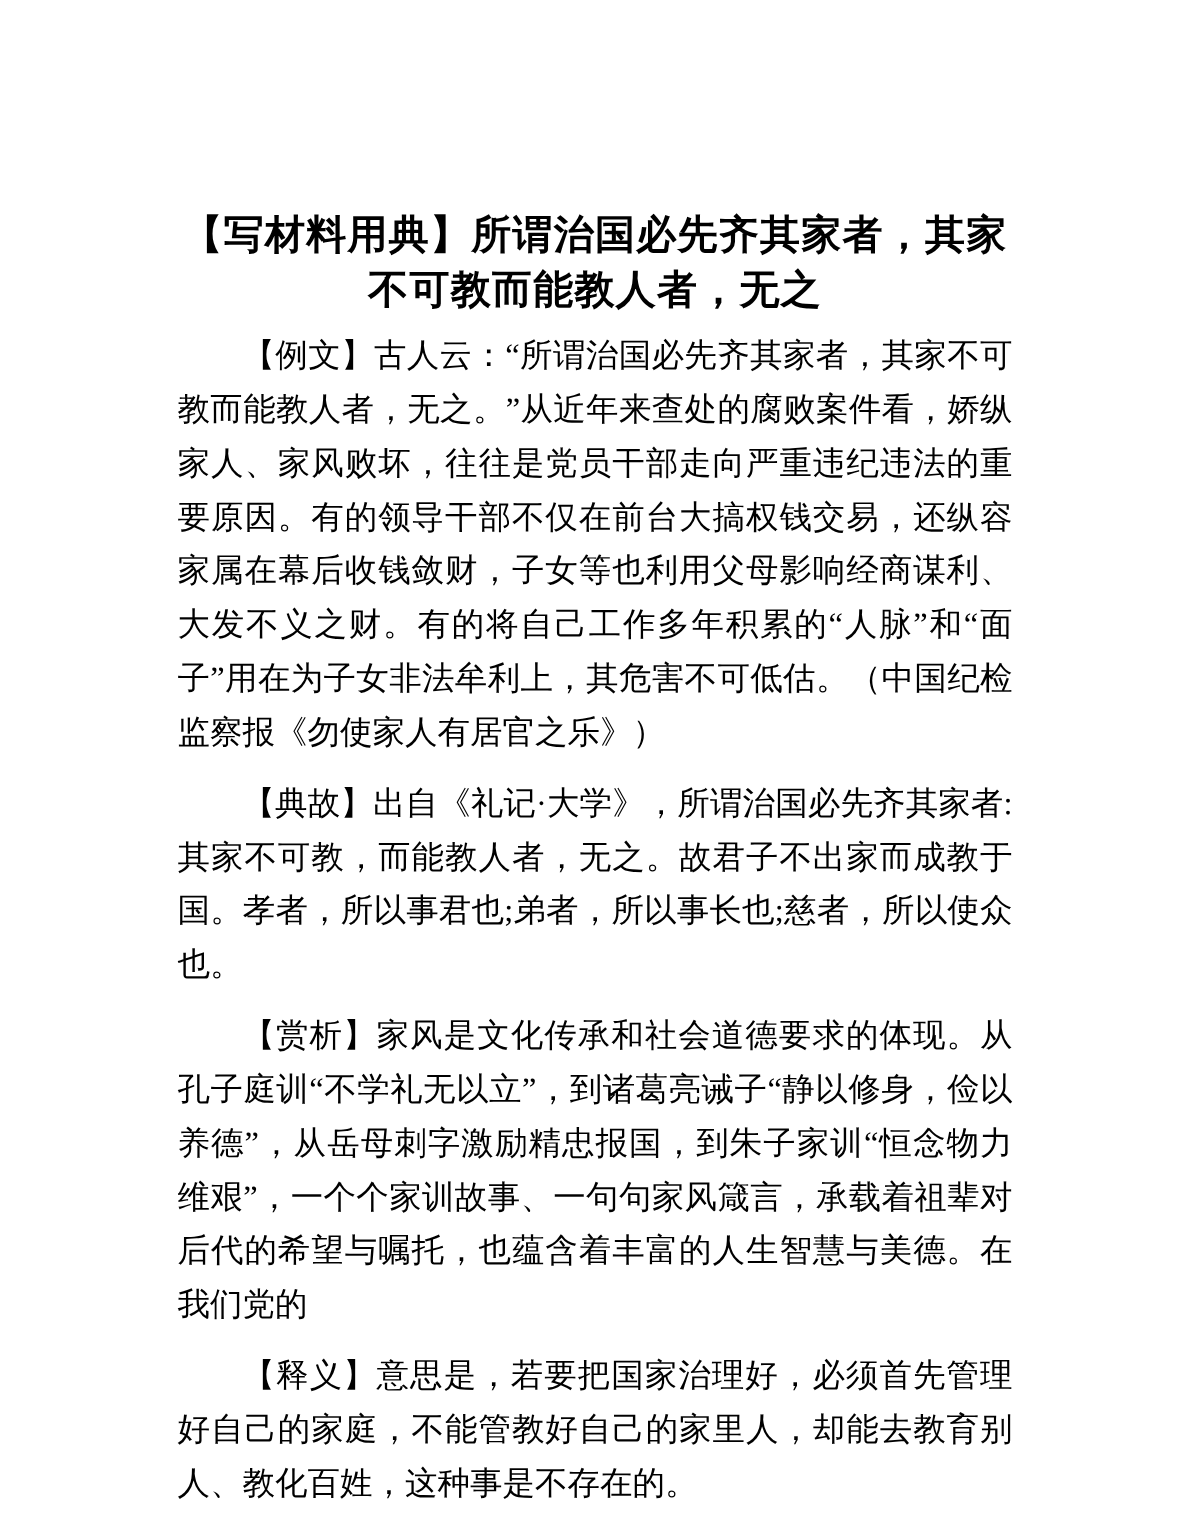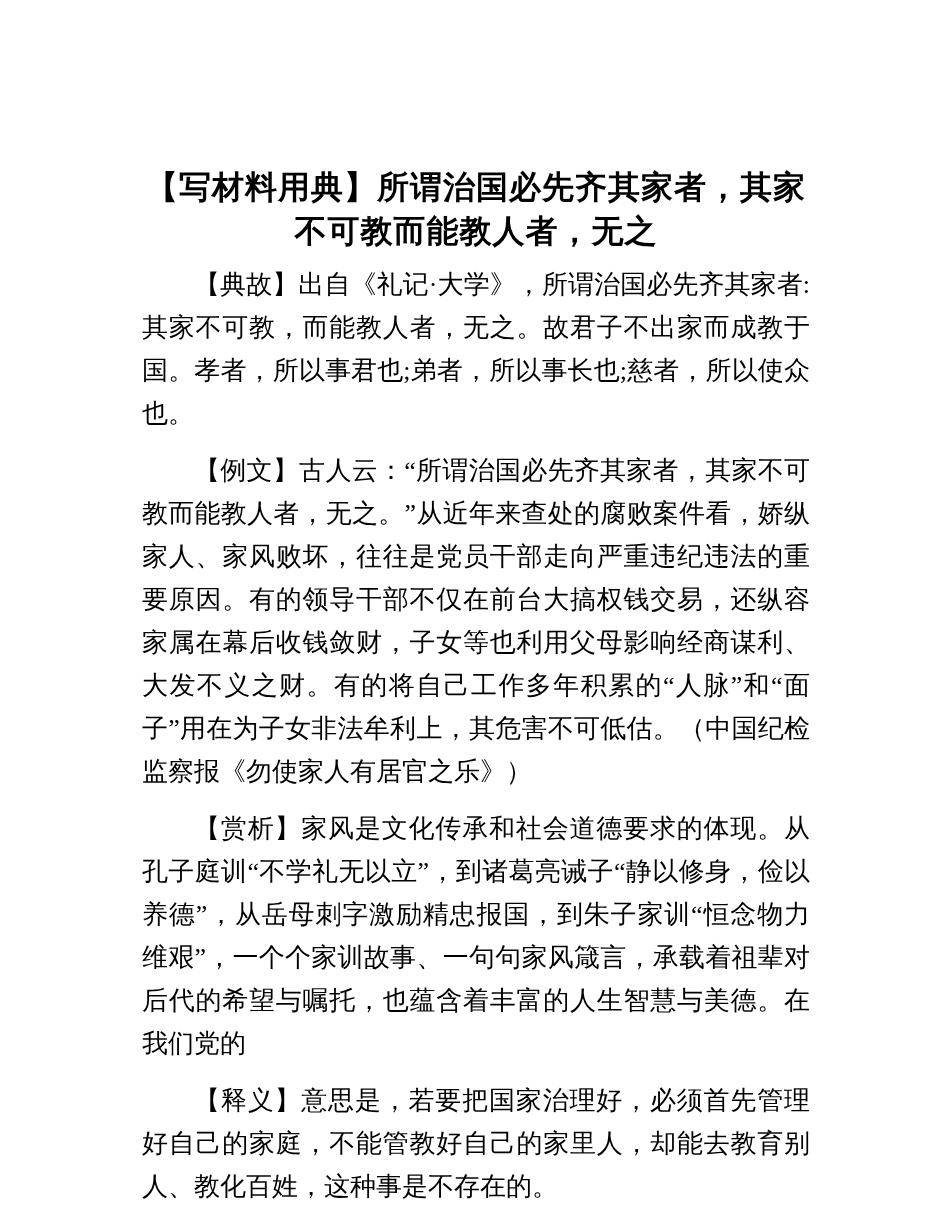--- a/index.html
+++ b/index.html
@@ -33,20 +33,20 @@
     text-indent: 2em;
     margin: 0 0 14px 0;
   }
 </style>
 </head>
 <body>
 
 <div class="page">
   <h1 class="doc-title">【写材料用典】所谓治国必先齐其家者，其家不可教而能教人者，无之</h1>
 
+  <p class="para">【例文】古人云：“所谓治国必先齐其家者，其家不可教而能教人者，无之。”从近年来查处的腐败案件看，娇纵家人、家风败坏，往往是党员干部走向严重违纪违法的重要原因。有的领导干部不仅在前台大搞权钱交易，还纵容家属在幕后收钱敛财，子女等也利用父母影响经商谋利、大发不义之财。有的将自己工作多年积累的“人脉”和“面子”用在为子女非法牟利上，其危害不可低估。（中国纪检监察报《勿使家人有居官之乐》）</p>
+
   <p class="para">【典故】出自《礼记·大学》，所谓治国必先齐其家者:其家不可教，而能教人者，无之。故君子不出家而成教于国。孝者，所以事君也;弟者，所以事长也;慈者，所以使众也。</p>
-
-  <p class="para">【例文】古人云：“所谓治国必先齐其家者，其家不可教而能教人者，无之。”从近年来查处的腐败案件看，娇纵家人、家风败坏，往往是党员干部走向严重违纪违法的重要原因。有的领导干部不仅在前台大搞权钱交易，还纵容家属在幕后收钱敛财，子女等也利用父母影响经商谋利、大发不义之财。有的将自己工作多年积累的“人脉”和“面子”用在为子女非法牟利上，其危害不可低估。（中国纪检监察报《勿使家人有居官之乐》）</p>
 
   <p class="para">【赏析】家风是文化传承和社会道德要求的体现。从孔子庭训“不学礼无以立”，到诸葛亮诫子“静以修身，俭以养德”，从岳母刺字激励精忠报国，到朱子家训“恒念物力维艰”，一个个家训故事、一句句家风箴言，承载着祖辈对后代的希望与嘱托，也蕴含着丰富的人生智慧与美德。在我们党的</p>
 
   <p class="para">【释义】意思是，若要把国家治理好，必须首先管理好自己的家庭，不能管教好自己的家里人，却能去教育别人、教化百姓，这种事是不存在的。</p>
 </div>
 
 </body></html>

